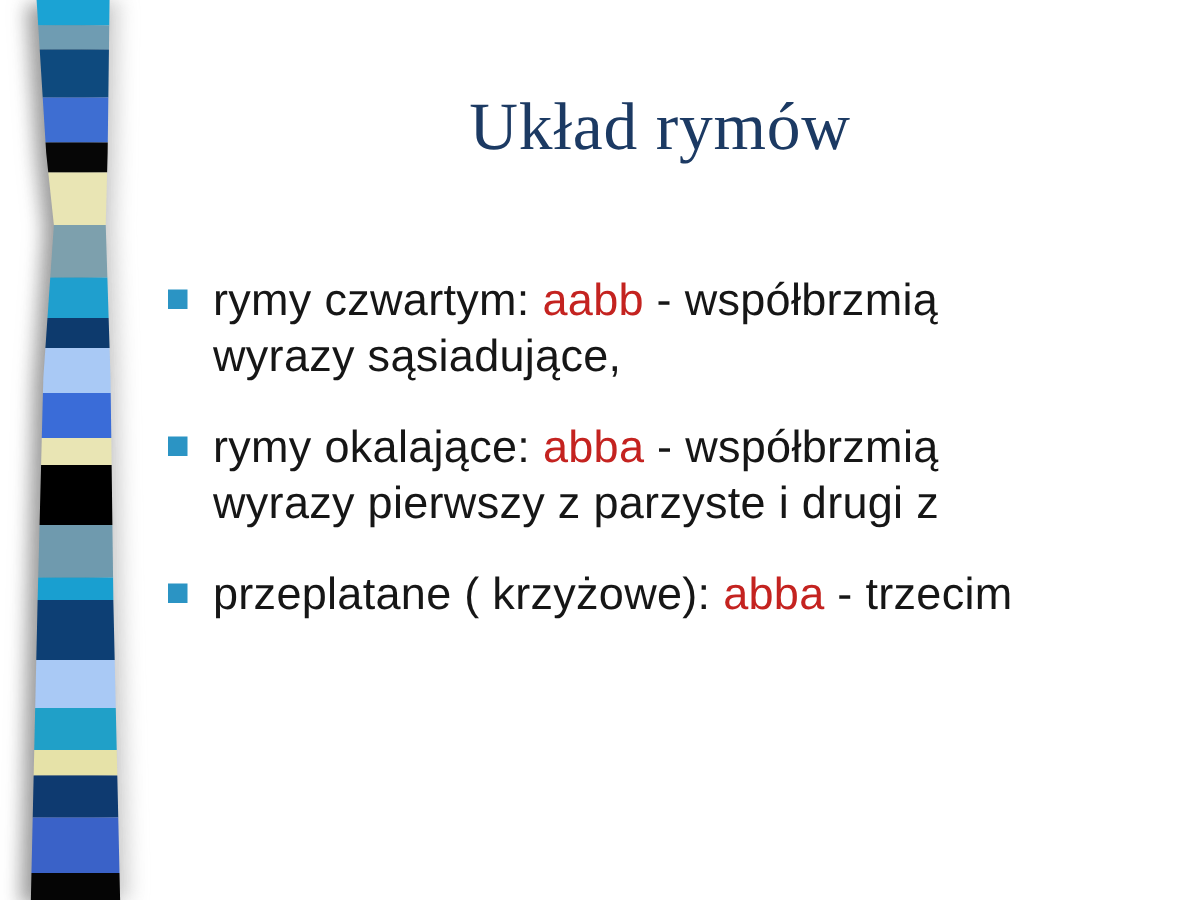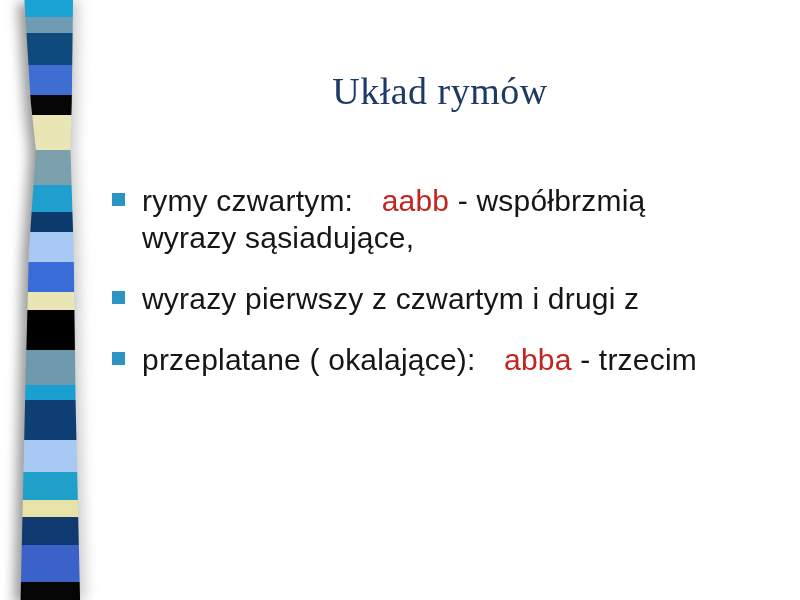--- a/index.html
+++ b/index.html
@@ -28,25 +28,25 @@
       84% 17%, 82% 25%, 87% 42%, 90% 67%, 97% 100%,
       4% 100%, 11% 67%, 17% 42%, 28% 25%, 20% 17%
     );
   }
   .ribbon-seg{width:100%;}
 
   
   .title{
     position:absolute;
     left:95px;right:15px;top:58px;
-    margin:11px;
+    margin:0;
     text-align:center;
     font-family:"Liberation Serif", serif;
     font-weight:400;
-    font-size:38px;
+    font-size:45px;
     letter-spacing:.5px;
     color:var(--title-color,#1c3a63);
   }
 
   
   .bullets{
     position:absolute;
     left:112px;top:182px;width:662px;
     margin:0;padding:0;list-style:none;
     font-size:30px;line-height:37px;letter-spacing:.2px;
@@ -55,21 +55,21 @@
   .bullet-item{
     position:relative;
     padding-left:30px;
     margin:0 0 24px 0;
   }
   .bullet-sq{
     position:absolute;left:0;top:11px;
     width:13px;height:13px;
     background:var(--bullet-color,#2b94c4);
   }
-  .hl{color:var(--red,#c42320);margin-left:20px;}
+  .hl{color:var(--red,#c42320);}
   .line{display:block;}
 </style>
 </head>
 <body style="--title-color: #1c3a63; --text-color: #161616; --red: #c42320; --bullet-color: #2b94c4; --bg: #ffffff;">
 
 <div class="slide">
 
   <div class="ribbon-wrap">
     <div class="ribbon" id="ribbon">
         <div class="ribbon-seg" style="height: 17px; background: rgb(27, 163, 212);"></div>
@@ -94,17 +94,17 @@
         <div class="ribbon-seg" style="height: 28px; background: rgb(14, 58, 112);"></div>
         <div class="ribbon-seg" style="height: 37px; background: rgb(58, 98, 200);"></div>
         <div class="ribbon-seg" style="height: 18px; background: rgb(5, 5, 5);"></div>
       </div>
   </div>
 
   <h1 class="title">Układ rymów</h1>
 
   <ul class="bullets" id="bullets">
       <li class="bullet-item"><span class="bullet-sq"></span><span class="bullet-text"><span class="line"><span>rymy czwartym: </span><span class="hl">aabb</span><span> - współbrzmią</span></span><span class="line"><span>wyrazy sąsiadujące,</span></span></span></li>
-      <li class="bullet-item"><span class="bullet-sq"></span><span class="bullet-text"><span class="line"><span>wyrazy pierwszy z czwartym i drugi z</span></span></span></li>
-      <li class="bullet-item"><span class="bullet-sq"></span><span class="bullet-text"><span class="line"><span>przeplatane ( okalające): </span><span class="hl">abba</span><span> - trzecim</span></span></span></li>
+      <li class="bullet-item"><span class="bullet-sq"></span><span class="bullet-text"><span class="line"><span>rymy okalające: </span><span class="hl">abba</span><span> - współbrzmią</span></span><span class="line"><span>wyrazy pierwszy z parzyste i drugi z</span></span></span></li>
+      <li class="bullet-item"><span class="bullet-sq"></span><span class="bullet-text"><span class="line"><span>przeplatane ( krzyżowe): </span><span class="hl">abba</span><span> - trzecim</span></span></span></li>
     </ul>
 
 </div>
 
 </body></html>

